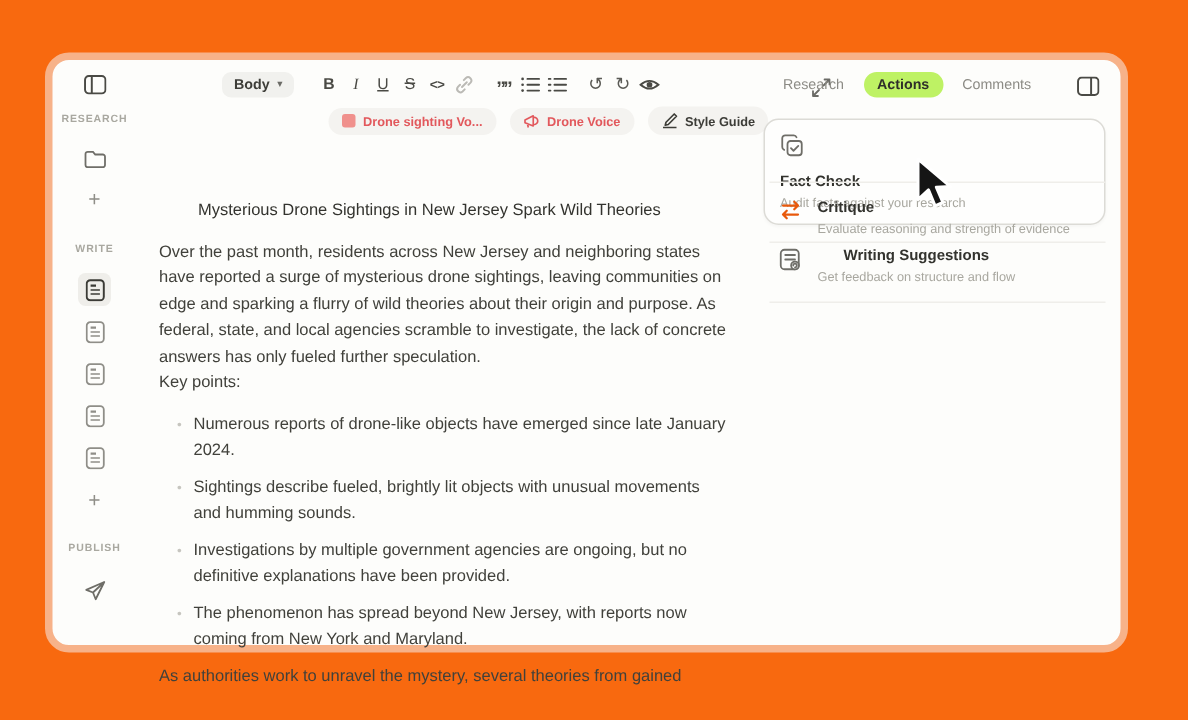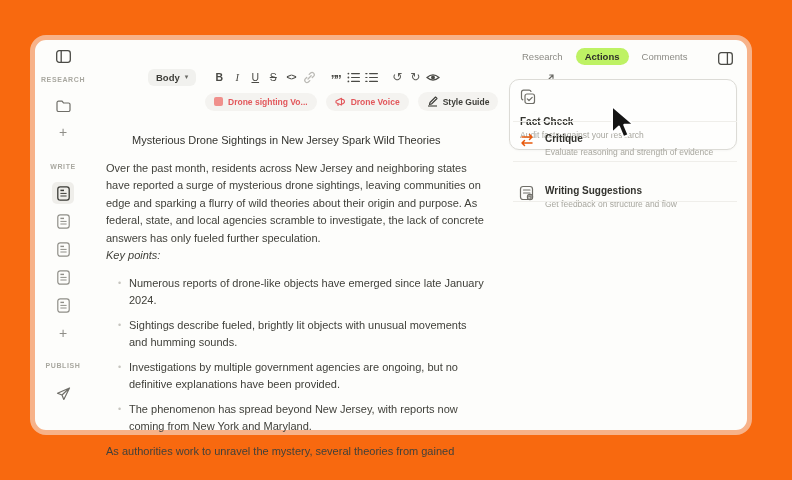--- a/index.html
+++ b/index.html
@@ -20,52 +20,52 @@
   .sidebar{position:absolute;left:0;top:0;width:56px;height:100%;}
   .sb-label{
     position:absolute;left:0;width:56px;text-align:center;
     font-size:7px;font-weight:bold;letter-spacing:.6px;color:#A9A8A0;
   }
   .sb-icon{position:absolute;left:0;width:56px;display:flex;justify-content:center;align-items:center;height:20px;}
   .sb-plus{font-size:14px;color:#8F8E88;line-height:1;}
   .doc-pill{width:22px;height:22px;display:flex;align-items:center;justify-content:center;border-radius:5px;}
   .doc-pill.active{background:#EFEEEA;}
   
-  .editor{position:absolute;left:56px;top:0;right:240px;bottom:0;margin-top:21px;}
+  .editor{position:absolute;left:56px;top:0;right:240px;bottom:0;}
   .toolbar{position:absolute;left:57px;top:6px;height:20px;display:flex;align-items:center;}
   .style-dd{
     display:flex;align-items:center;gap:5px;background:#F1F1EE;border-radius:6px;
     padding:3px 8px;font-size:9.5px;color:#3D3D38;font-weight:bold;margin-right:14px;
   }
   .dd-caret{font-size:7px;color:#6B6B66;}
   .tb-btn{
     width:17px;height:17px;display:flex;align-items:center;justify-content:center;
     color:#4A4A45;font-size:10.5px;margin:0 .5px;
   }
   .tb-b{font-weight:bold;}
   .tb-i{font-style:italic;font-family:"Liberation Serif",serif;}
   .tb-u{text-decoration:underline;}
   .tb-s{text-decoration:line-through;}
   .tb-code{font-size:9px;letter-spacing:-.5px;font-weight:bold;}
   .tb-quote{font-weight:bold;font-size:13px;letter-spacing:-2px;padding-top:5px;}
   .tb-arrow{font-size:12px;color:#5A5A55;}
   .tb-gap{width:8px;}
   .expand-btn{position:absolute;left:450px;top:12px;width:14px;height:14px;}
-  .chips{position:absolute;left:114px;top:31px;display:flex;gap:9px;align-items:center;}
+  .chips{position:absolute;left:128px;top:31px;display:flex;gap:9px;align-items:center;}
   .chip{
     display:flex;align-items:center;gap:5px;background:#F4F3F0;border-radius:10px;
     padding:4px 9px;font-size:8.5px;color:#3D3D38;font-weight:bold;white-space:nowrap;
   }
   .chip.pink{color:#E2585C;}
   .chip-sq{width:9px;height:9px;border-radius:2px;background:#F0908C;display:inline-block;}
   
   .doc{position:absolute;left:71px;top:92px;width:380px;font-size:11px;color:#41413B;line-height:17.5px;}
   .doc-title{margin:0 0 10px 0;font-size:11px;font-weight:normal;color:#33332E;line-height:17.5px;padding-left:26px;}
   .doc p{margin:0;}
-  .keypoints{margin-top:17px;font-style:italic;}
+  .keypoints{margin-top:17px;}
   .doc ul{list-style:none;margin:10px 0 0 0;padding:0;}
   .doc li{position:relative;padding-left:23px;margin-bottom:7px;}
   .doc li .marker{position:absolute;left:12px;top:0;color:#C6C5BF;font-size:9px;}
   .closing{margin-top:10px;}
   
   .panel{position:absolute;top:0;right:0;width:240px;height:100%;}
   .panel-tabs{position:absolute;left:6px;top:8px;display:flex;align-items:center;gap:4px;}
   .tab{font-size:9.5px;color:#8C8B85;padding:3px 9px;border-radius:10px;}
   .tab.active{color:#2F2F2A;font-weight:bold;background:#bef264;}
   .panel-toggle{position:absolute;right:14px;top:11px;width:15px;height:13px;}
@@ -308,21 +308,21 @@
           </svg>
       </div>
       <div>
         <div class="ac-title">Critique</div>
         <div class="ac-sub">Evaluate reasoning and strength of evidence</div>
       </div>
     </div>
 
     <div class="hair" style="top:121px;"></div>
 
-    <div class="action-card" style="top:136px;">
+    <div class="action-card" style="top:116px;text-align:center;">
       <div class="ac-icon">
         <svg width="16" height="16" viewBox="0 0 16 16" fill="none" stroke="#6F6E68" stroke-width="1.2" stroke-linecap="round">
             <rect x="1.5" y="1.5" width="12" height="13" rx="2.5"></rect>
             <line x1="4.5" y1="5" x2="11" y2="5"></line>
             <line x1="4.5" y1="8" x2="11" y2="8"></line>
             <circle cx="11" cy="12" r="2.6" fill="#FDFDFB"></circle>
             <path d="M9.8 12 a1.2 1.2 0 1 1 1.2 1.2"></path>
           </svg>
       </div>
       <div>

